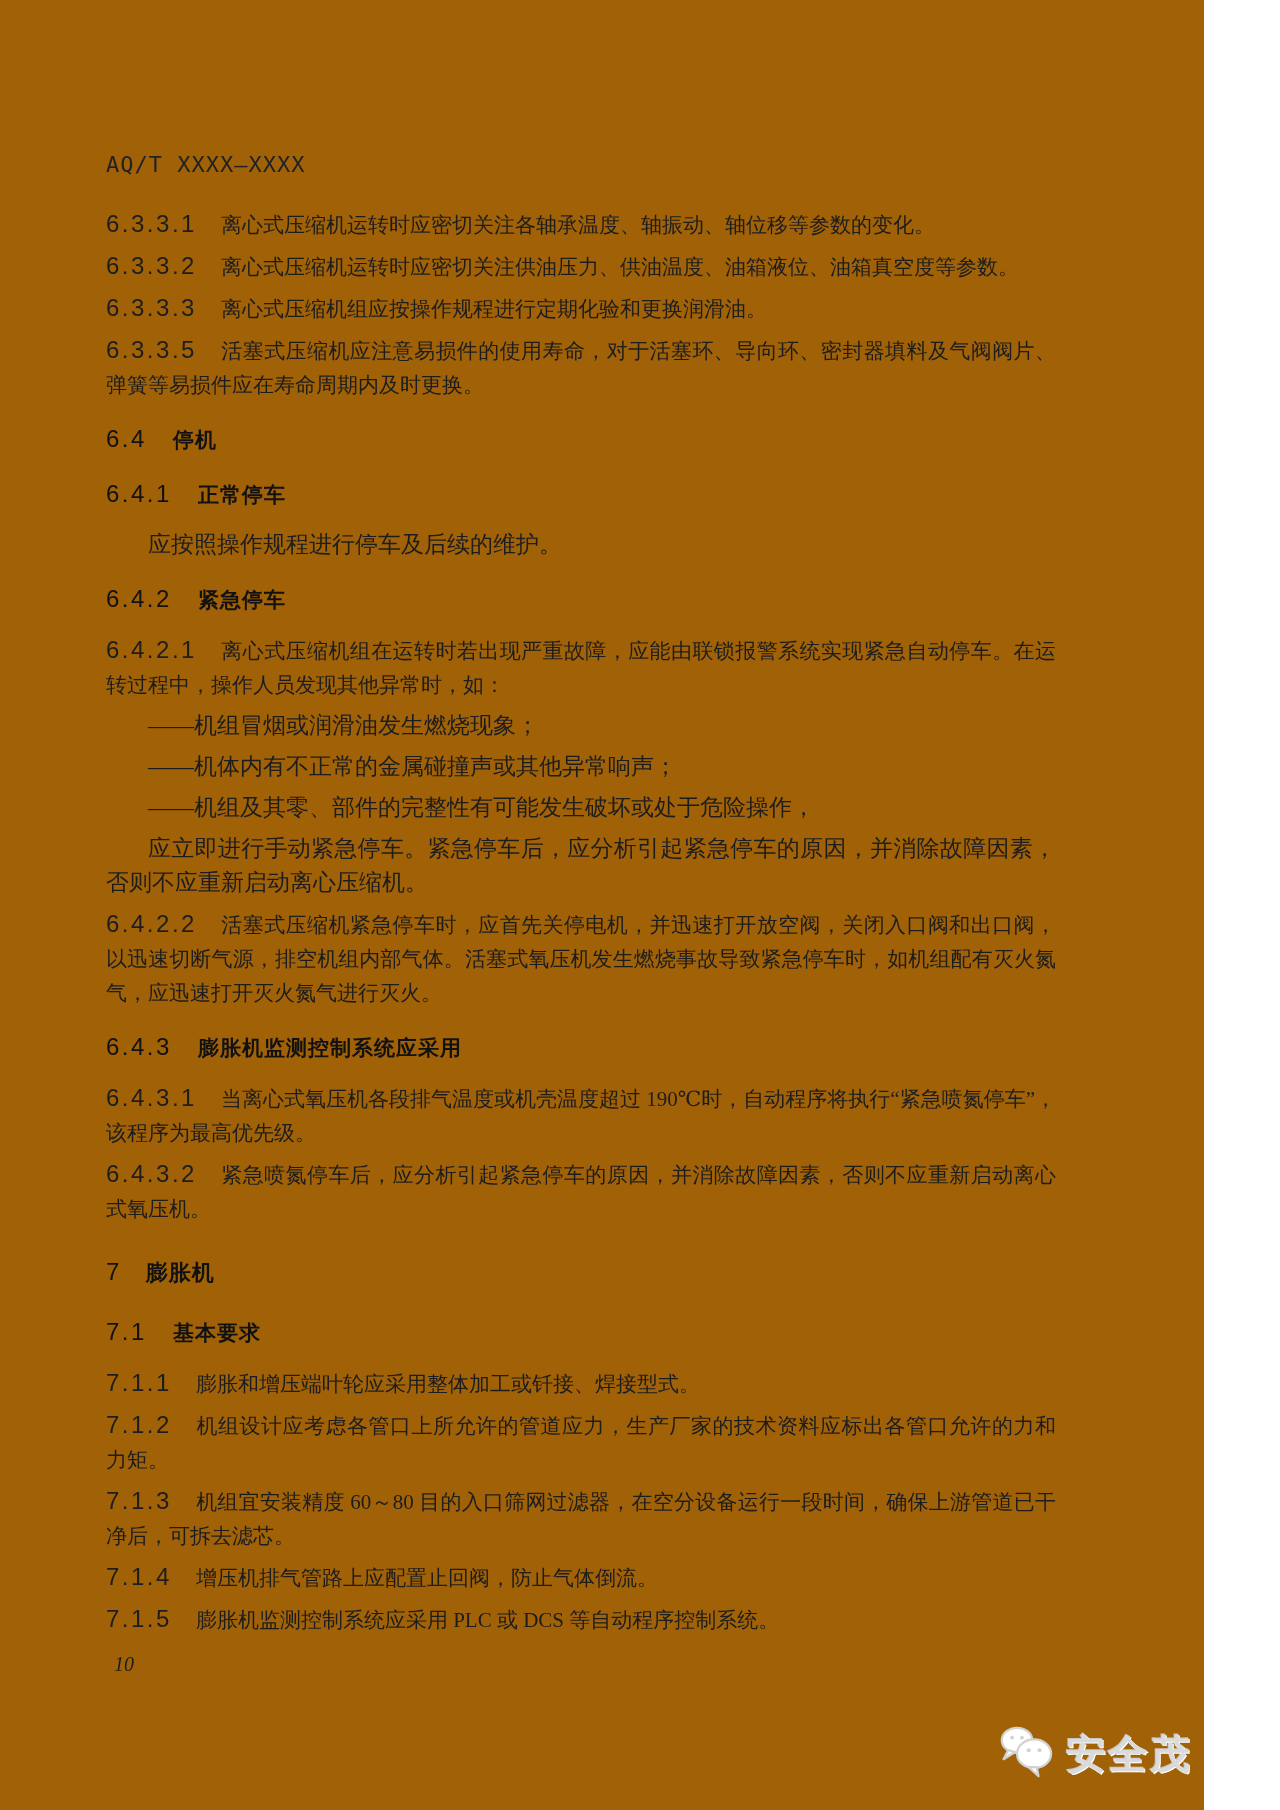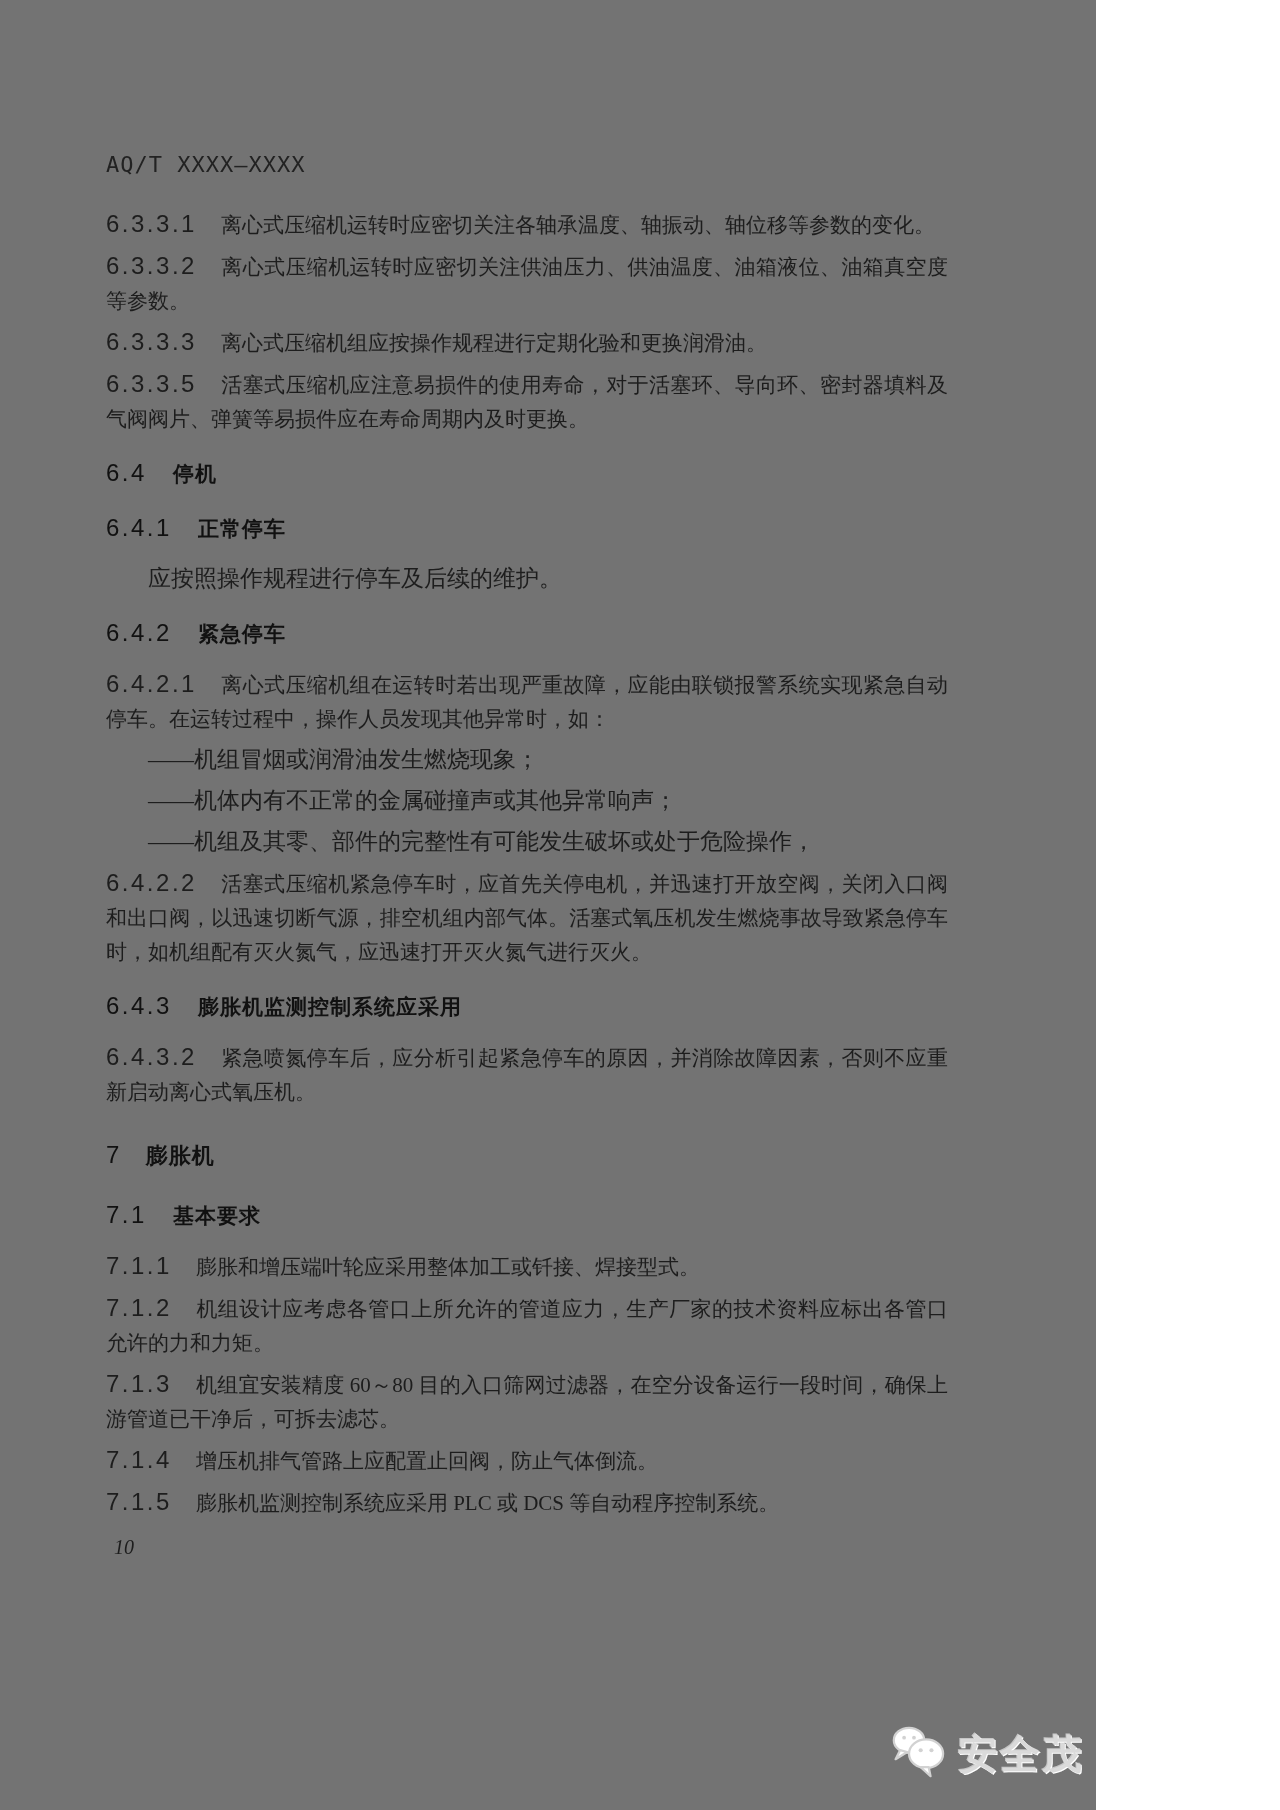--- a/index.html
+++ b/index.html
@@ -1,19 +1,19 @@
 <!DOCTYPE html>
 <html><head>
 <meta charset="utf-8">
 <style>
   html,body{margin:0;padding:0;background:#ffffff;}
   .page{
     position:relative;
-    width:1096px;height:1810px;
-    background:#737373;
+    width:1204px;height:1810px;
+    background:#a16207;
     box-sizing:border-box;
     padding:152px 148px 0 106px;
     font-family:"Liberation Serif","DejaVu Serif",serif;
     color:#1d1d1d;
     overflow:hidden;
   }
   .doc-number{
     font-family:"DejaVu Sans Mono","Liberation Mono",monospace;
     font-size:22px;
     letter-spacing:1px;
@@ -96,22 +96,24 @@
       <p class="clause"><span class="num">6.3.3.3</span><span class="txt">离心式压缩机组应按操作规程进行定期化验和更换润滑油。</span></p>
       <p class="clause"><span class="num">6.3.3.5</span><span class="txt">活塞式压缩机应注意易损件的使用寿命，对于活塞环、导向环、密封器填料及气阀阀片、弹簧等易损件应在寿命周期内及时更换。</span></p>
       <div class="heading"><span class="num">6.4</span><span class="txt">停机</span></div>
       <div class="heading"><span class="num">6.4.1</span><span class="txt">正常停车</span></div>
       <p class="para"><span class="txt">应按照操作规程进行停车及后续的维护。</span></p>
       <div class="heading"><span class="num">6.4.2</span><span class="txt">紧急停车</span></div>
       <p class="clause"><span class="num">6.4.2.1</span><span class="txt">离心式压缩机组在运转时若出现严重故障，应能由联锁报警系统实现紧急自动停车。在运转过程中，操作人员发现其他异常时，如：</span></p>
       <p class="dash"><span class="txt">——机组冒烟或润滑油发生燃烧现象；</span></p>
       <p class="dash"><span class="txt">——机体内有不正常的金属碰撞声或其他异常响声；</span></p>
       <p class="dash"><span class="txt">——机组及其零、部件的完整性有可能发生破坏或处于危险操作，</span></p>
+      <p class="para"><span class="txt">应立即进行手动紧急停车。紧急停车后，应分析引起紧急停车的原因，并消除故障因素，否则不应重新启动离心压缩机。</span></p>
       <p class="clause"><span class="num">6.4.2.2</span><span class="txt">活塞式压缩机紧急停车时，应首先关停电机，并迅速打开放空阀，关闭入口阀和出口阀，以迅速切断气源，排空机组内部气体。活塞式氧压机发生燃烧事故导致紧急停车时，如机组配有灭火氮气，应迅速打开灭火氮气进行灭火。</span></p>
       <div class="heading"><span class="num">6.4.3</span><span class="txt">膨胀机监测控制系统应采用</span></div>
+      <p class="clause"><span class="num">6.4.3.1</span><span class="txt">当离心式氧压机各段排气温度或机壳温度超过 190℃时，自动程序将执行“紧急喷氮停车”，该程序为最高优先级。</span></p>
       <p class="clause"><span class="num">6.4.3.2</span><span class="txt">紧急喷氮停车后，应分析引起紧急停车的原因，并消除故障因素，否则不应重新启动离心式氧压机。</span></p>
       <div class="chapter"><span class="num">7</span><span class="txt">膨胀机</span></div>
       <div class="heading"><span class="num">7.1</span><span class="txt">基本要求</span></div>
       <p class="clause"><span class="num">7.1.1</span><span class="txt">膨胀和增压端叶轮应采用整体加工或钎接、焊接型式。</span></p>
       <p class="clause"><span class="num">7.1.2</span><span class="txt">机组设计应考虑各管口上所允许的管道应力，生产厂家的技术资料应标出各管口允许的力和力矩。</span></p>
       <p class="clause"><span class="num">7.1.3</span><span class="txt">机组宜安装精度 60～80 目的入口筛网过滤器，在空分设备运行一段时间，确保上游管道已干净后，可拆去滤芯。</span></p>
       <p class="clause"><span class="num">7.1.4</span><span class="txt">增压机排气管路上应配置止回阀，防止气体倒流。</span></p>
       <p class="clause"><span class="num">7.1.5</span><span class="txt">膨胀机监测控制系统应采用 PLC 或 DCS 等自动程序控制系统。</span></p>
     </main>
 

